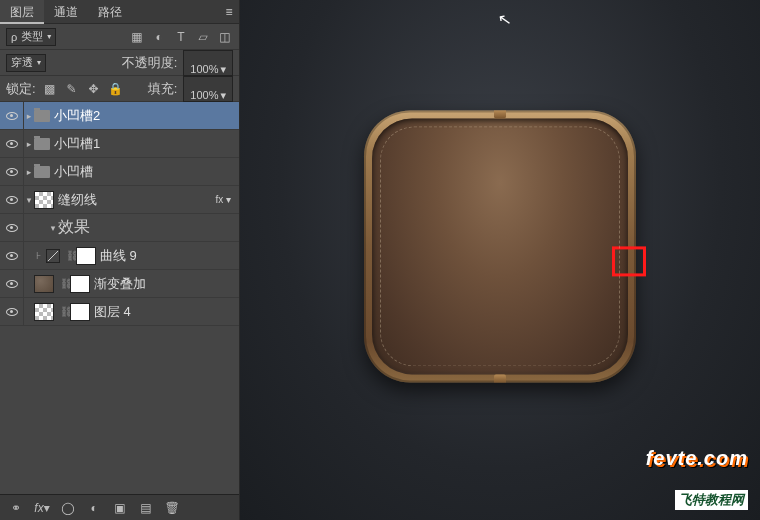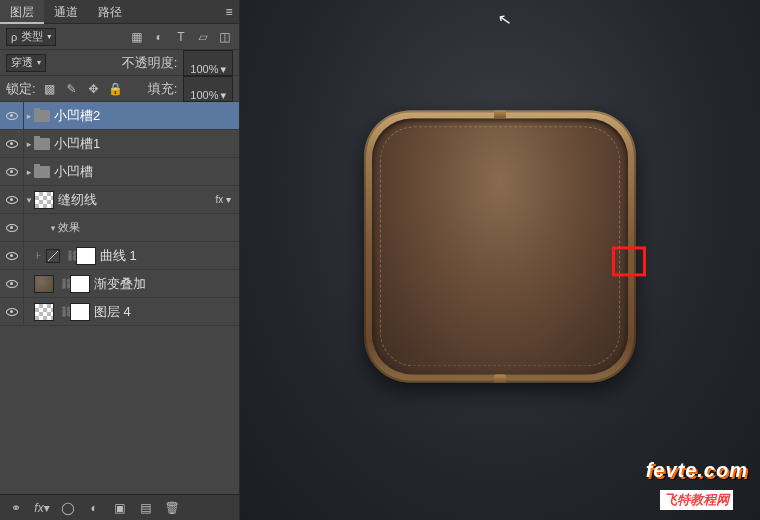--- a/index.html
+++ b/index.html
@@ -28,38 +28,38 @@
 .disclose{width:10px;font-size:9px;color:#bbb;cursor:pointer;text-align:center}
 .folder{width:16px;height:12px;background:#888;border-radius:1px;margin-right:4px;position:relative}
 .folder::before{content:"";position:absolute;top:-2px;left:0;width:6px;height:2px;background:#888}
 .thumb{width:20px;height:18px;border:1px solid #222;margin-right:4px;background:#262626}
 .thumb.checker{background:repeating-conic-gradient(#bbb 0 25%,#fff 0 50%) 0 0/8px 8px}
 .thumb.tex{background:#6b5b4e;background-image:radial-gradient(circle at 30% 30%,#7a6a5c,#5a4a3c)}
 .mask{width:20px;height:18px;background:#fff;border:1px solid #222;margin-right:4px}
 .link{width:8px;font-size:10px;color:#999;margin:0 2px}
 .name{font-size:13px;color:#ddd}
 .fx{margin-left:auto;font-size:10px;color:#ccc;padding-right:4px}
-.subeffect{font-size:11px;color:#ccc}
+.subeffect{font-size:16px;color:#ccc}
 .dot{width:6px;height:6px;border-radius:50%;background:#ccc;margin:0 4px}
 .bottombar{height:26px;background:#3a3a3a;border-top:1px solid #222;display:flex;align-items:center;gap:6px;padding:0 6px}
 .bottombar .icon{width:20px;cursor:pointer}
 .canvas{flex:1;height:520px;background:radial-gradient(ellipse at 50% 35%,#3b3f46 0%,#23262b 60%,#1a1d21 100%);position:relative}
 .iconart{position:absolute;left:50%;top:50%;width:272px;height:272px;transform:translate(-50%,-55%);border-radius:46px;background:linear-gradient(180deg,#c9a574 0%,#a07c4f 15%,#7c5a38 50%,#6a4a2e 85%,#8a6840 100%);box-shadow:0 8px 20px rgba(0,0,0,.6),inset 0 0 0 2px rgba(0,0,0,.25)}
 .iconart::before{content:"";position:absolute;left:8px;right:8px;top:8px;bottom:8px;border-radius:40px;background:radial-gradient(ellipse at 50% 25%,#8a6b50 0%,#6e513b 35%,#4f382a 75%,#3d2b20 100%);box-shadow:inset 0 2px 6px rgba(0,0,0,.7),inset 0 -1px 2px rgba(255,255,255,.05)}
 .iconart::after{content:"";position:absolute;left:16px;right:16px;top:16px;bottom:16px;border-radius:34px;border:1px dashed rgba(220,200,170,.35);pointer-events:none}
 .wood-top,.wood-bot{position:absolute;left:50%;transform:translateX(-50%);width:12px;height:8px;background:linear-gradient(#b58a55,#7c5730)}
 .wood-top{top:0;border-radius:0 0 2px 2px}
 .wood-bot{bottom:0;border-radius:2px 2px 0 0}
 .redbox{position:absolute;right:-10px;top:50%;width:34px;height:30px;border:3px solid #ff1a1a}
 .cursor{position:absolute;left:258px;top:10px;font-size:16px;color:#fff;transform:rotate(-10deg)}
 .wm-top{position:absolute;right:20px;top:6px;color:#8a8f96;font-size:11px;letter-spacing:1px}
 .wm-top span{color:#9aa0a8;font-size:9px;margin-left:6px}
-.wm-bot{position:absolute;right:12px;bottom:10px;text-align:center;color:#fff}
+.wm-bot{position:absolute;right:12px;bottom:10px;text-align:right;color:#fff}
 .wm-bot .l1{font-size:20px;font-weight:800;font-style:italic;text-shadow:2px 2px 0 #ff6a00,3px 3px 0 #000;letter-spacing:1px}
-.wm-bot .l2{font-size:13px;font-weight:700;background:#fff;color:#ef4444;padding:1px 4px;display:inline-block;margin-top:8px;font-style:italic}
+.wm-bot .l2{font-size:13px;font-weight:700;background:#fff;color:#14532d;padding:1px 4px;display:inline-block;margin-top:20px;font-style:italic}
 .curves{width:14px;height:14px;background:#444;border:1px solid #222;margin-right:4px;position:relative}
 .curves::after{content:"";position:absolute;left:1px;right:1px;top:1px;bottom:1px;background:linear-gradient(135deg,transparent 45%,#ccc 46%,#ccc 54%,transparent 55%)}
 </style>
 </head>
 <body>
 
 <div class="app">
   <div class="panel">
     <div class="tabs">
       <div class="tab active">图层</div>
@@ -158,21 +158,21 @@
         <div class="layer">
           <div class="vis">
             <div class="eye"></div>
           </div>
           <span class="indent" style="width: 0px;"></span>
           <span class="disclose">&nbsp;</span>
           <span class="link">⊦</span>
           <div class="curves"></div>
           <span class="link">⛓</span>
           <div class="mask"></div>
-          <span class="name">曲线 1</span>
+          <span class="name">曲线 9</span>
         </div>
         <div class="layer">
           <div class="vis">
             <div class="eye"></div>
           </div>
           <span class="indent" style="width: 0px;"></span>
           <span class="disclose">&nbsp;</span>
           <div class="thumb tex"></div>
           <span class="link">⛓</span>
           <div class="mask"></div>

